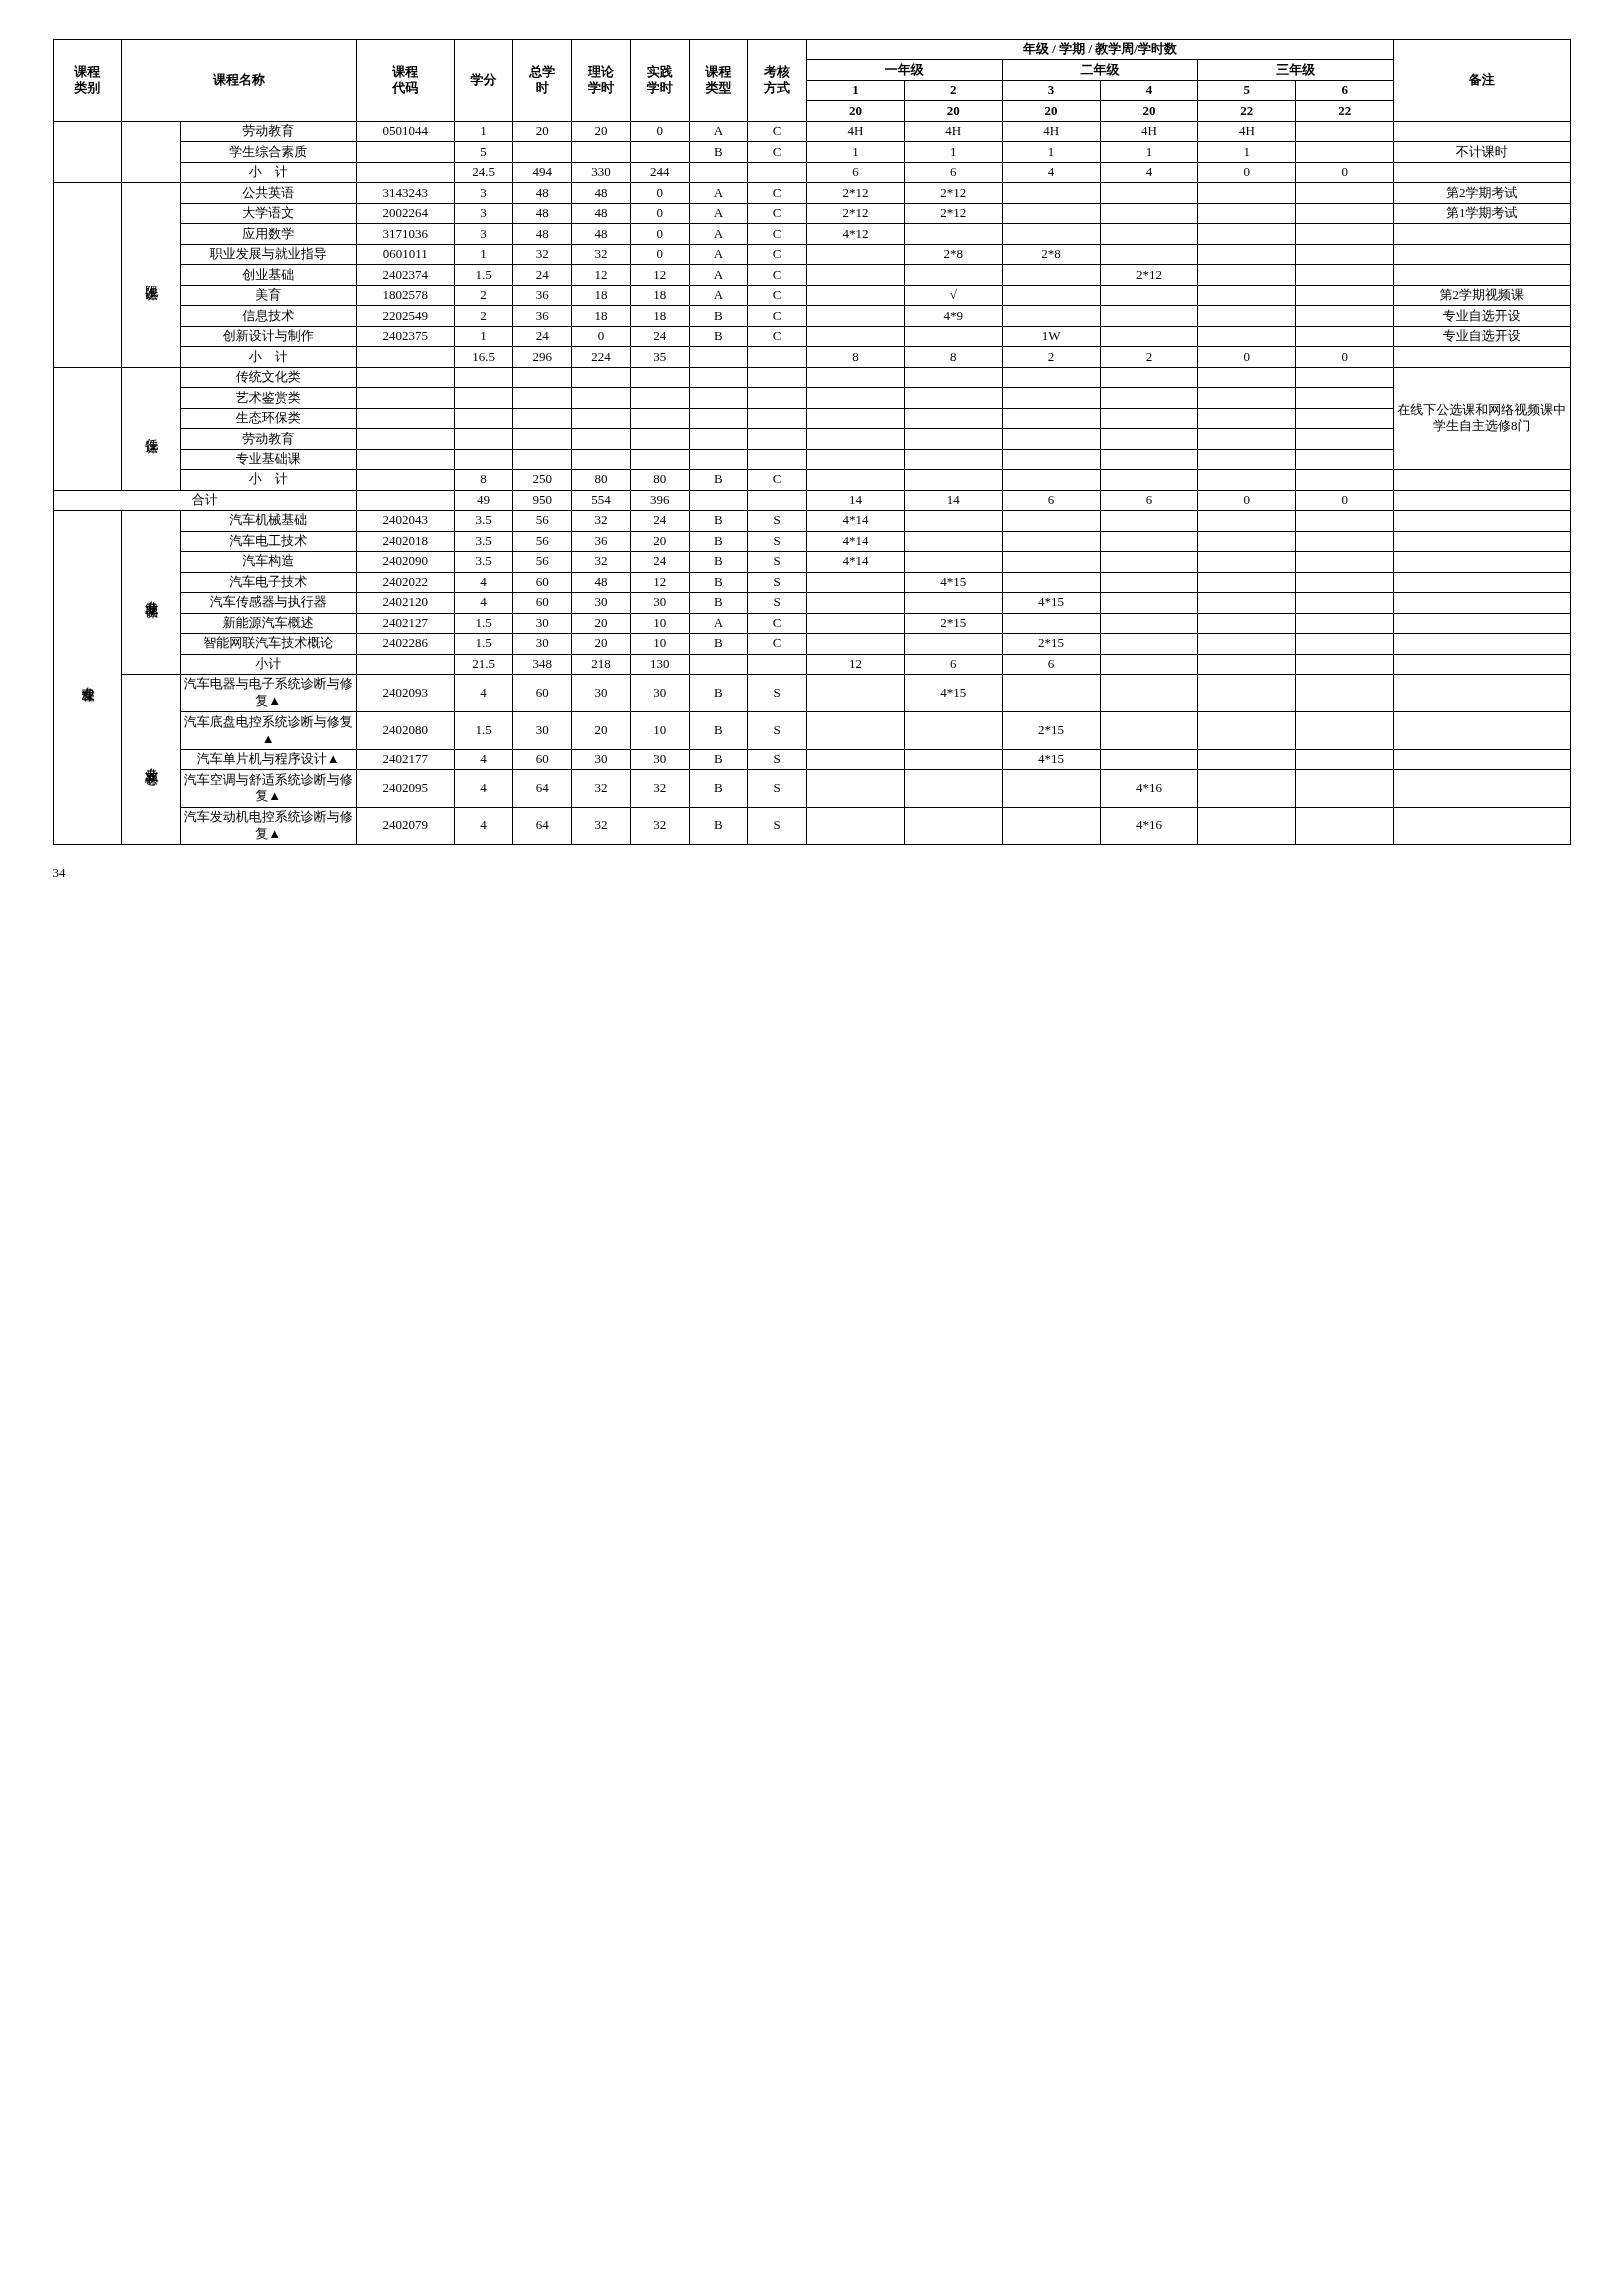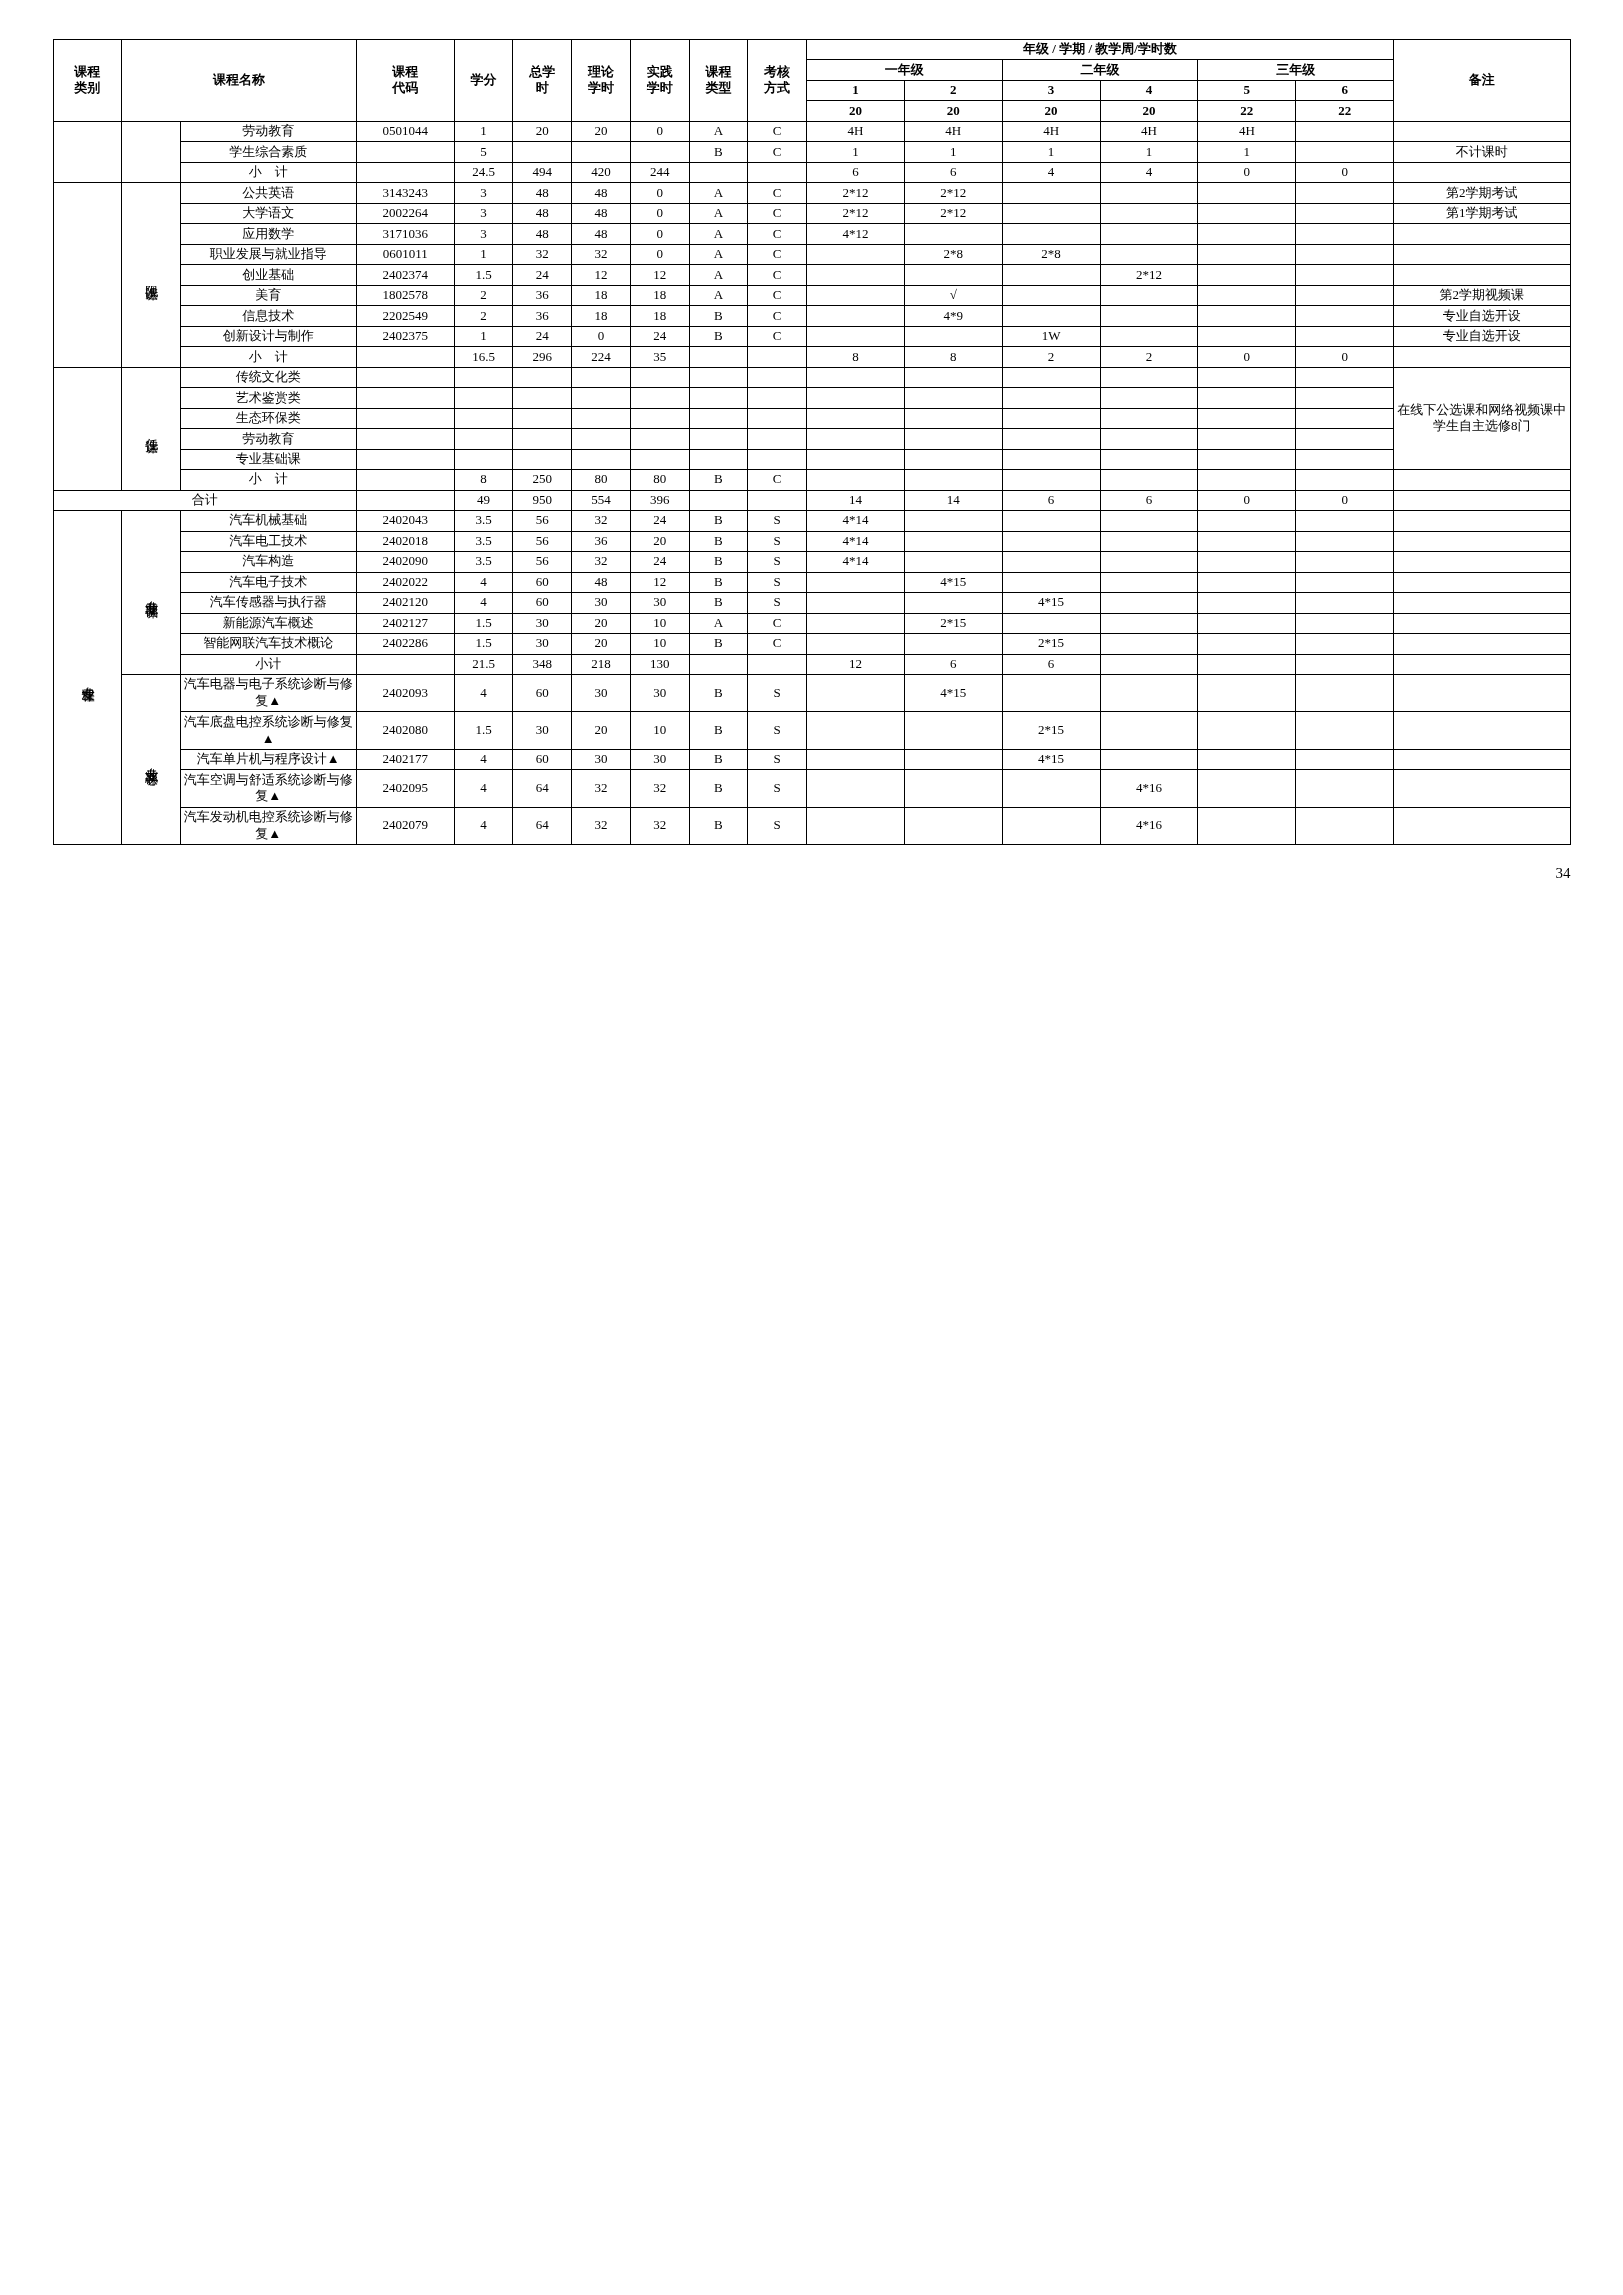--- a/index.html
+++ b/index.html
@@ -25,23 +25,23 @@
     th, td {
       border: 0.7px solid #000;
       text-align: center;
       vertical-align: middle;
       padding: 1.3px 2px;
       font-size: 13px;
       line-height: 1.3;
       word-break: break-all;
     }
     .page-number {
-      text-align: right;
+      text-align: left;
       margin-top: 19.6px;
-      font-size: 15px;
+      font-size: 13px;
     }
     .rotate-text {
       writing-mode: vertical-rl;
       text-orientation: upright;
       letter-spacing: 1.3px;
     }
     .small-note {
       font-size: 13px;
     }
   </style>
@@ -144,21 +144,21 @@
         <td>1</td>
         <td></td>
         <td class="small-note">不计课时</td>
       </tr>
 
       <tr>
         <td>小　计</td>
         <td></td>
         <td>24.5</td>
         <td>494</td>
-        <td>420</td>
+        <td>330</td>
         <td>244</td>
         <td></td>
         <td></td>
         <td>6</td>
         <td>6</td>
         <td>4</td>
         <td>4</td>
         <td>0</td>
         <td>0</td>
         <td></td>

